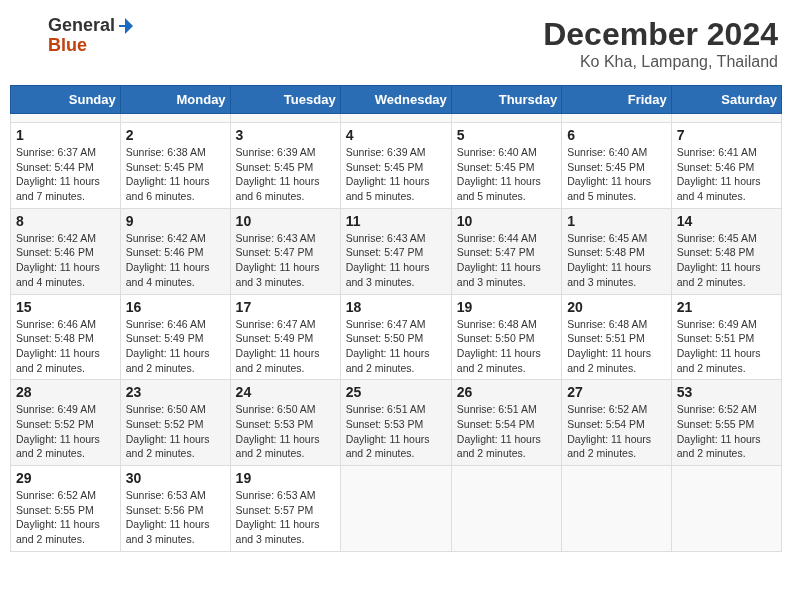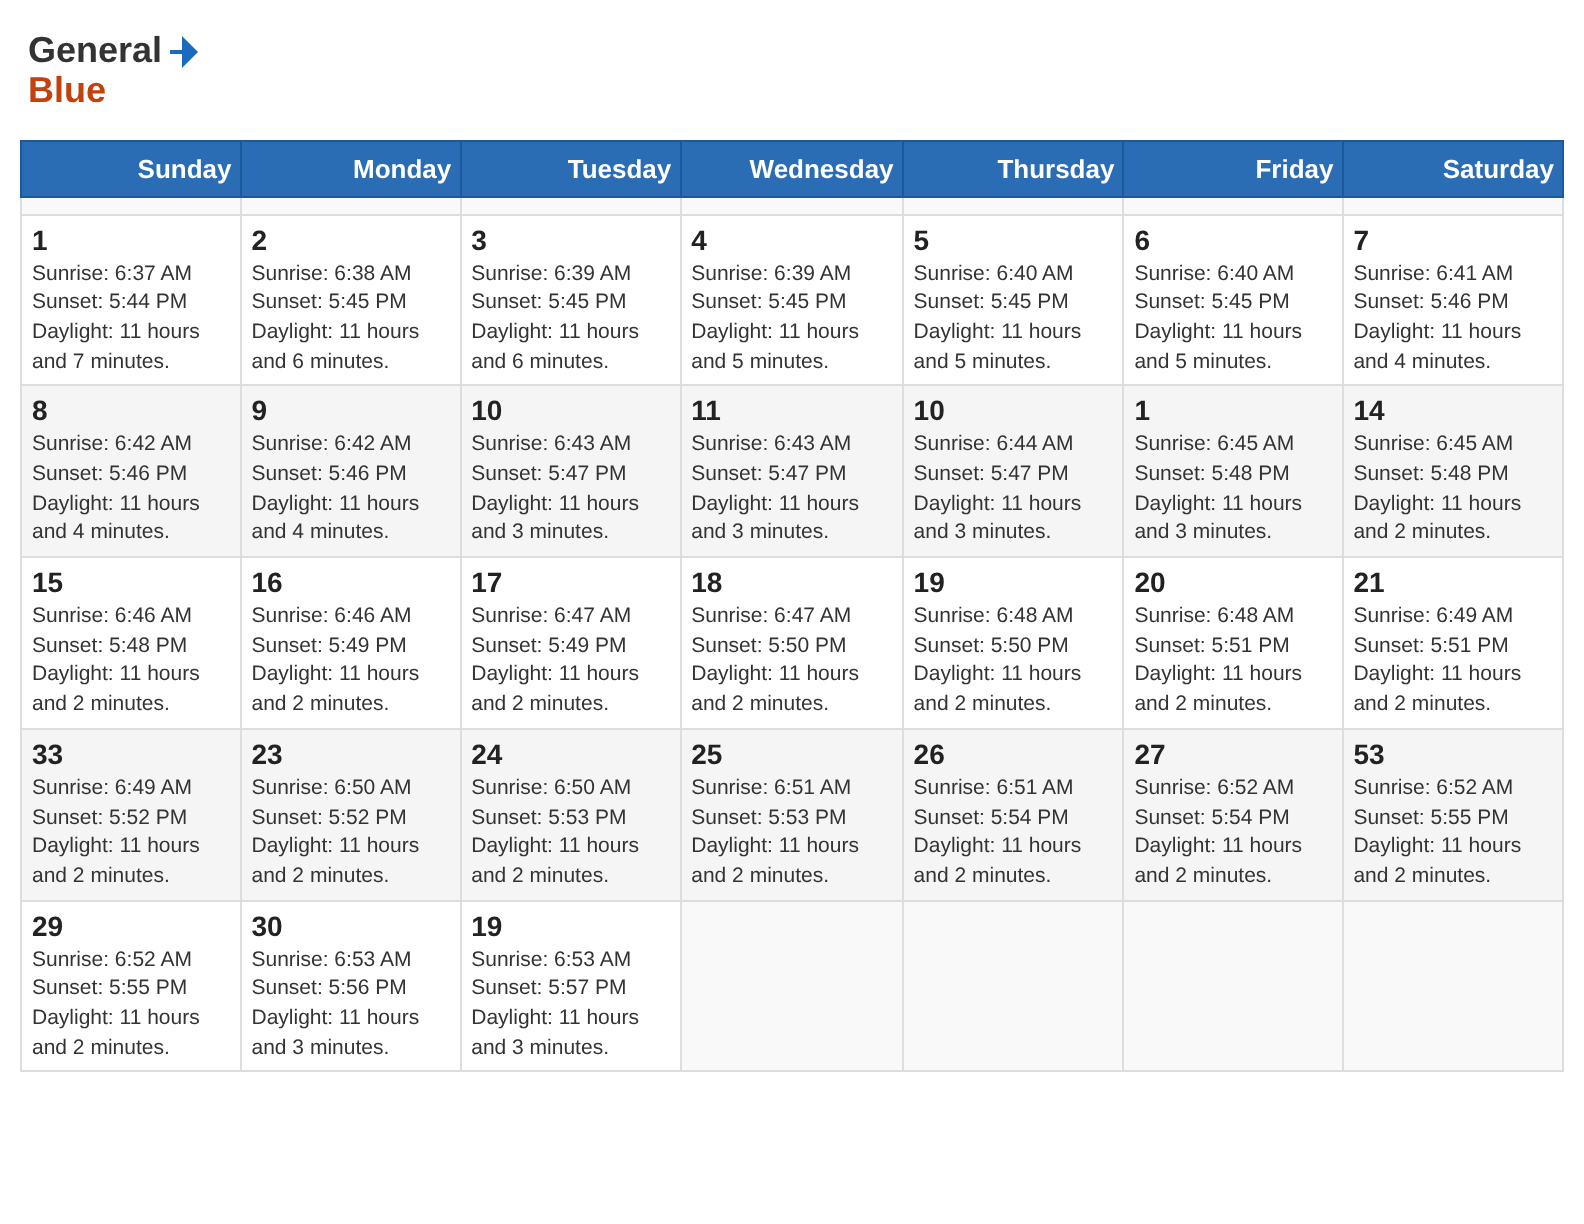--- a/index.html
+++ b/index.html
@@ -9,20 +9,21 @@
       width: 792px;
       min-height: 612px;
       padding: 10px;
     }
     .header {
       display: flex;
       justify-content: space-between;
       align-items: flex-start;
       margin-bottom: 8px;
       padding: 6px 4px;
+      margin-left: 34px;
     }
     .logo {
       display: flex;
       align-items: center;
       gap: 2px;
     }
     .logo-text {
       font-size: 18px;
       font-weight: bold;
       line-height: 1.1;
@@ -94,20 +95,24 @@
       <div class="logo-text">
         <span class="logo-general">General</span><svg width="18" height="18" viewBox="0 0 18 18" style="display:inline-block;vertical-align:middle;margin:0 1px;">
             <polygon points="9,1 17,9 9,17 9,10 3,10 3,8 9,8" fill="#1a6bbf"></polygon>
           </svg>
       </div>
       <div class="logo-text">
         <span class="logo-blue">Blue</span>
       </div>
     </div>
   </div>
+  <div class="title-block">
+    <h1>December 2024</h1>
+    <h2>Ko Kha, Lampang, Thailand</h2>
+  </div>
 </div>
 
 <table class="calendar">
   <thead>
     <tr>
       <th>Sunday</th>
       <th>Monday</th>
       <th>Tuesday</th>
       <th>Wednesday</th>
       <th>Thursday</th>
@@ -210,21 +215,21 @@
           <div class="day-number">20</div>
           <div class="day-info">Sunrise: 6:48 AM<br>Sunset: 5:51 PM<br>Daylight: 11 hours and 2 minutes.</div>
         </td>
         <td>
           <div class="day-number">21</div>
           <div class="day-info">Sunrise: 6:49 AM<br>Sunset: 5:51 PM<br>Daylight: 11 hours and 2 minutes.</div>
         </td>
       </tr>
       <tr>
         <td>
-          <div class="day-number">33</div>
+          <div class="day-number">28</div>
           <div class="day-info">Sunrise: 6:49 AM<br>Sunset: 5:52 PM<br>Daylight: 11 hours and 2 minutes.</div>
         </td>
         <td>
           <div class="day-number">23</div>
           <div class="day-info">Sunrise: 6:50 AM<br>Sunset: 5:52 PM<br>Daylight: 11 hours and 2 minutes.</div>
         </td>
         <td>
           <div class="day-number">24</div>
           <div class="day-info">Sunrise: 6:50 AM<br>Sunset: 5:53 PM<br>Daylight: 11 hours and 2 minutes.</div>
         </td>

